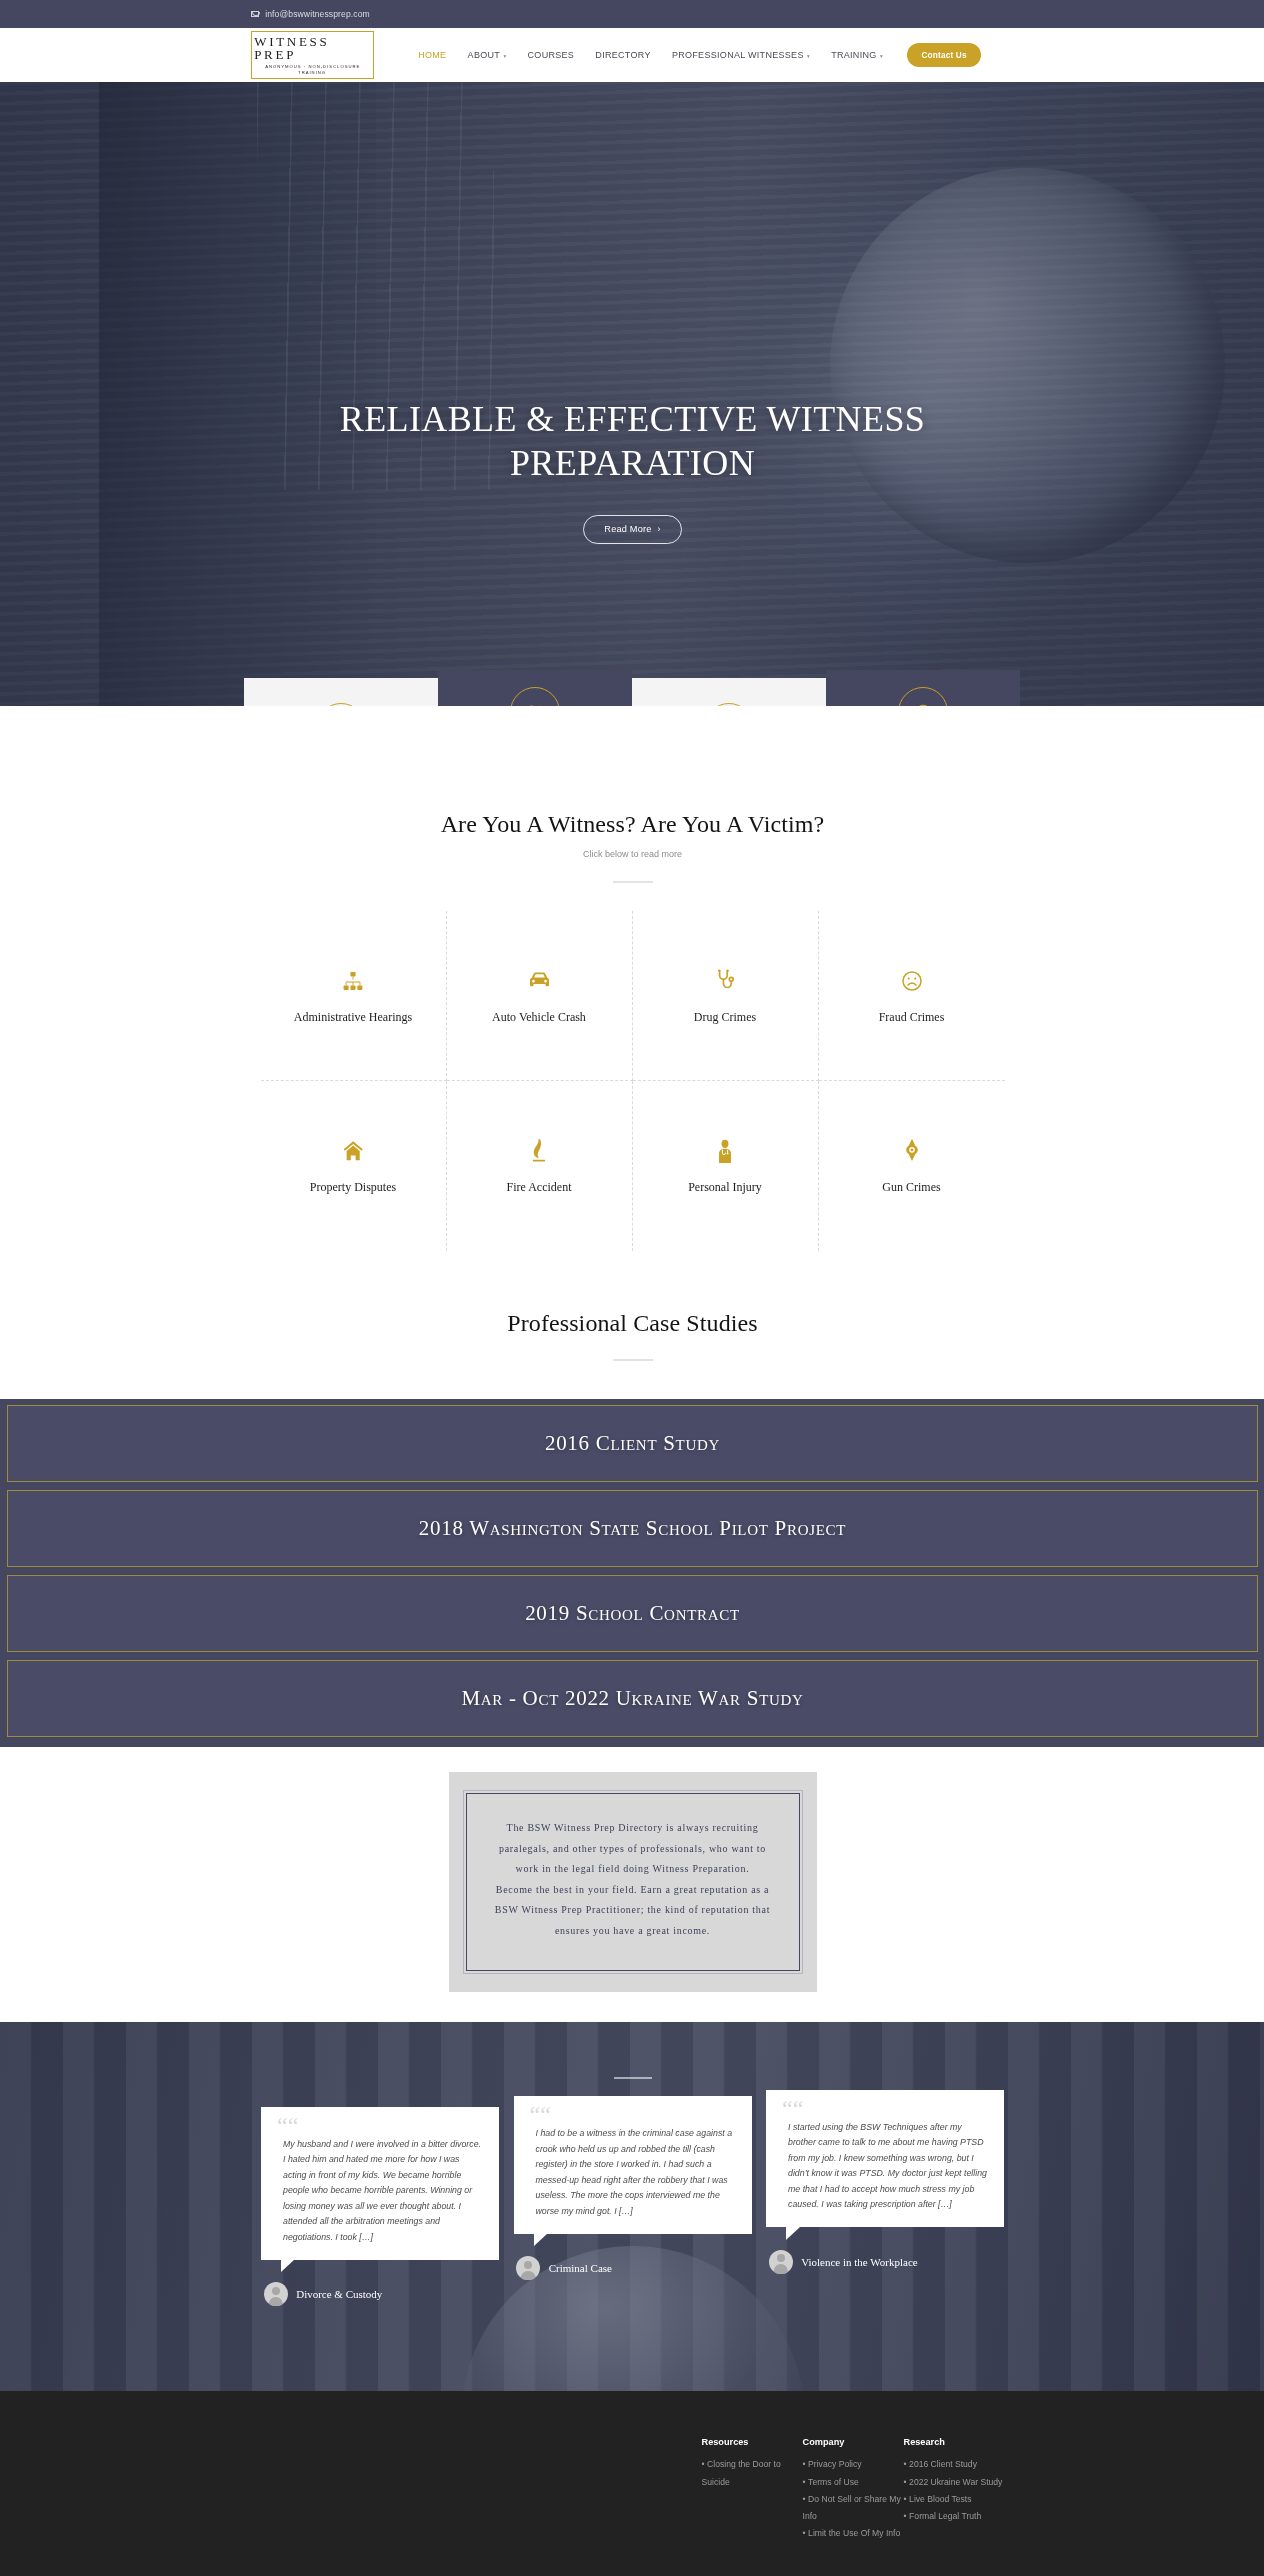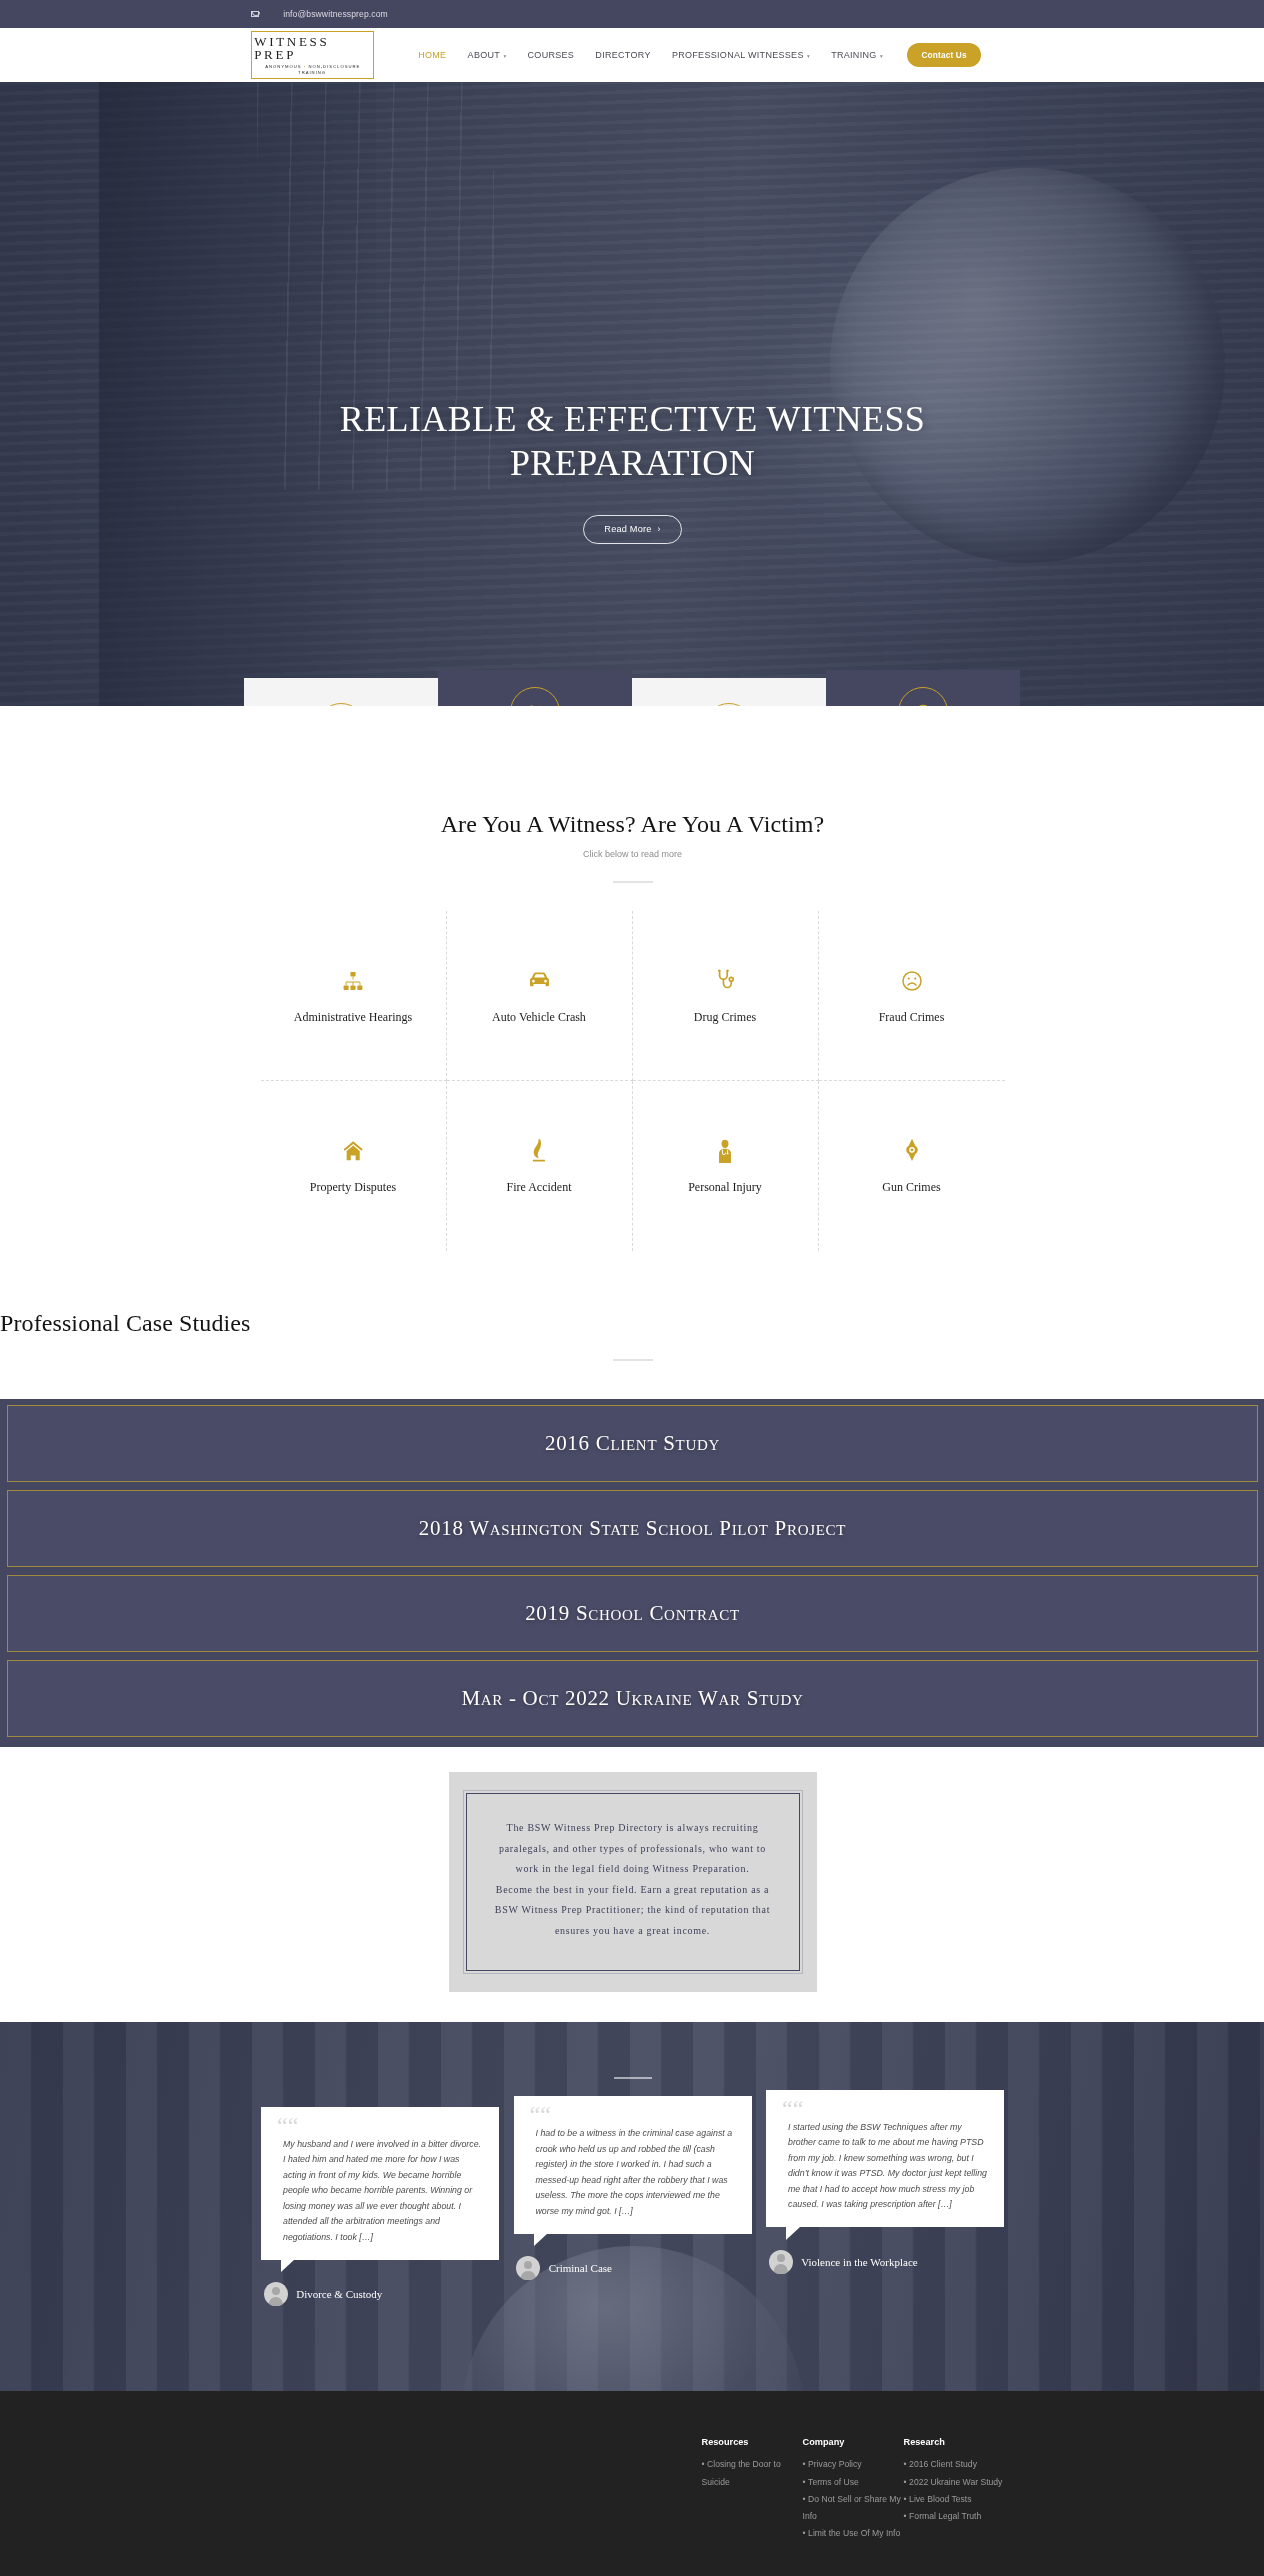--- a/index.html
+++ b/index.html
@@ -17,21 +17,21 @@
     height: 28px;
     display: flex;
     align-items: center;
   }
   .topbar-inner {
     width: 777px;
     margin: 0 auto;
     padding-left: 6.6px;
     display: flex;
     align-items: center;
-    gap: 24px;
+    gap: 6px;
   }
   .topbar-mail-icon {
     width: 8.6px; height: 6.6px;
     border: 0.9px solid #cfd0da;
     position: relative;
     display: inline-block;
   }
   .topbar-mail-icon:after {
     content: "";
     position: absolute;
@@ -293,21 +293,21 @@
     display: flex; align-items: center; justify-content: center;
     margin-bottom: 14.5px;
   }
   .grid-label {
     font-family: "Liberation Serif", serif;
     font-size: 12px;
     color: #1d1d1d;
   }
 
   
-  .case-section { padding: 59px 0 0; background: #fff; }
+  .case-section { padding: 59px 0 0; text-align: center; background: #fff; }
   .case-bars { margin-top: 38px; background: #454660; padding: 5.3px 0 8px; }
   .case-bar {
     margin: 0 6.6px 8px;
     border: 1.1px solid #a08a3c;
     background: #4a4b66;
     height: 77px;
     display: flex; align-items: center; justify-content: center;
     cursor: pointer;
   }
   .case-bar:last-child { margin-bottom: 2.6px; }

